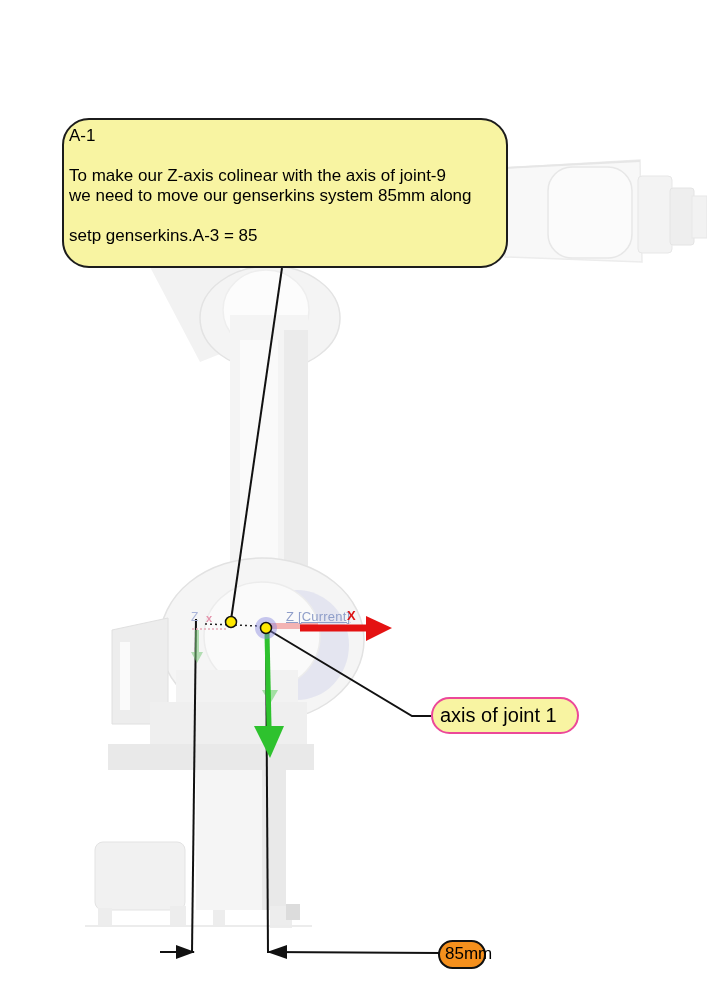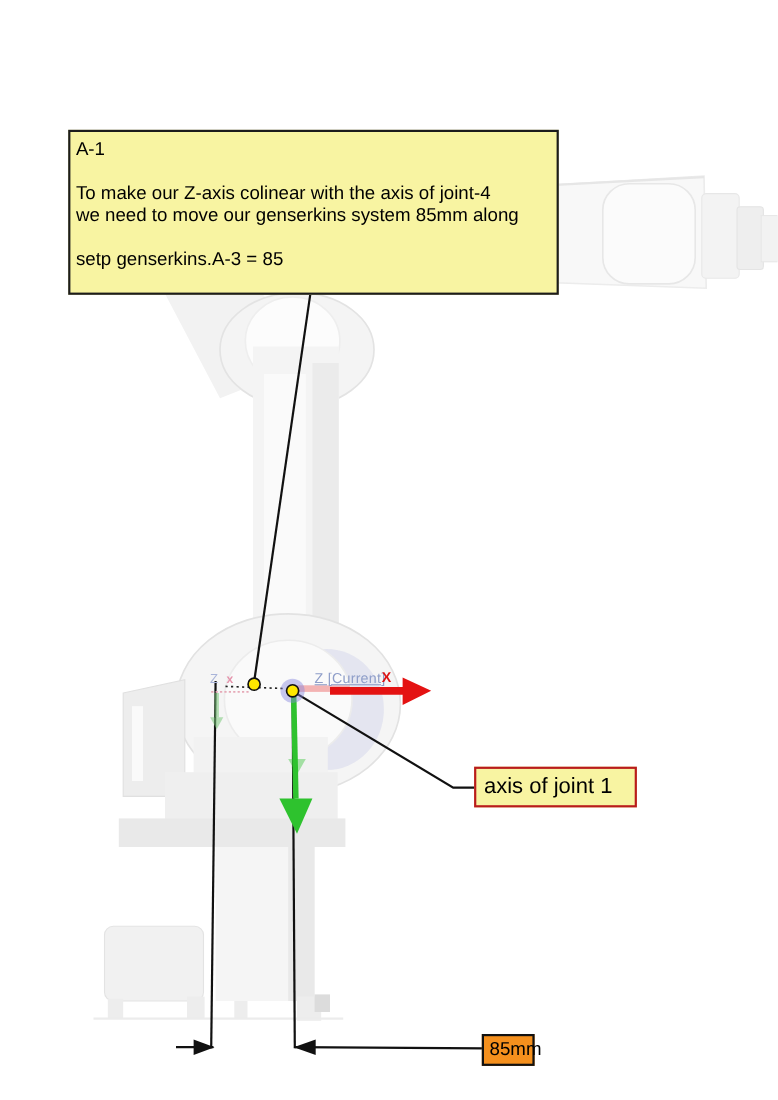--- a/index.html
+++ b/index.html
@@ -1,30 +1,30 @@
 <!DOCTYPE html>
 <html><head>
 <meta charset="utf-8">
 <style>
   html,body{margin:0;padding:0;background:#ffffff;}
   #canvas{
     position:relative;width:707px;height:1000px;background:#ffffff;
     font-family:"Liberation Sans",sans-serif;overflow:hidden;
   }
   #scene{position:absolute;left:0;top:0;z-index:1;}
-  .label-box{position:absolute;z-index:2;box-sizing:border-box;color:#000;}
+  .label-box{position:absolute;z-index:2;box-sizing:border-box;color:#000;border-radius:27px;}
   #note-box{
     left:62px;top:118px;width:446px;height:150px;
     background:#f8f4a2;border:2px solid #1c1c1c;
     padding:6px 6px 0 5px;font-size:17px;line-height:20px;
   }
   #note-box .spacer{height:20px;}
   #axis-label{
     left:431px;top:697px;width:148px;height:37px;
-    background:#f8f4a2;border:2px solid #b91c1c;
+    background:#f8f4a2;border:2px solid #ec4899;
     font-size:20px;line-height:32px;padding-left:7px;
   }
   #dim-label{
     left:438px;top:940px;width:48px;height:29px;
     background:#f5901d;border:2px solid #111;
     font-size:17px;line-height:24px;padding-left:5px;
   }
   .axis-text{position:absolute;z-index:2;font-size:12px;line-height:12px;}
   #origin-z{left:191px;top:611px;color:#a9b4d9;}
   #origin-x{left:206px;top:612px;color:#e493ab;font-weight:bold;font-size:11px;}
@@ -112,21 +112,21 @@
 
       <circle cx="266" cy="628" r="11" fill="#8888dd" opacity="0.45"></circle>
       <circle cx="231" cy="622" r="5.5" fill="#ffe800" stroke="#111" stroke-width="1.5"></circle>
       <circle cx="266" cy="628" r="5.5" fill="#ffe800" stroke="#111" stroke-width="1.5"></circle>
     </g>
   </svg>
 
   <div id="note-box" class="label-box">
     <div>A-1</div>
     <div class="spacer"></div>
-    <div>To make our Z-axis colinear with the axis of joint-4</div>
+    <div>To make our Z-axis colinear with the axis of joint-9</div>
     <div>we need to move our genserkins system 85mm along</div>
     <div class="spacer"></div>
     <div>setp genserkins.A-3 = 85</div>
   </div>
 
   <div id="axis-label" class="label-box">
     <span>axis of joint 1</span>
   </div>
 
   <div id="dim-label" class="label-box">

